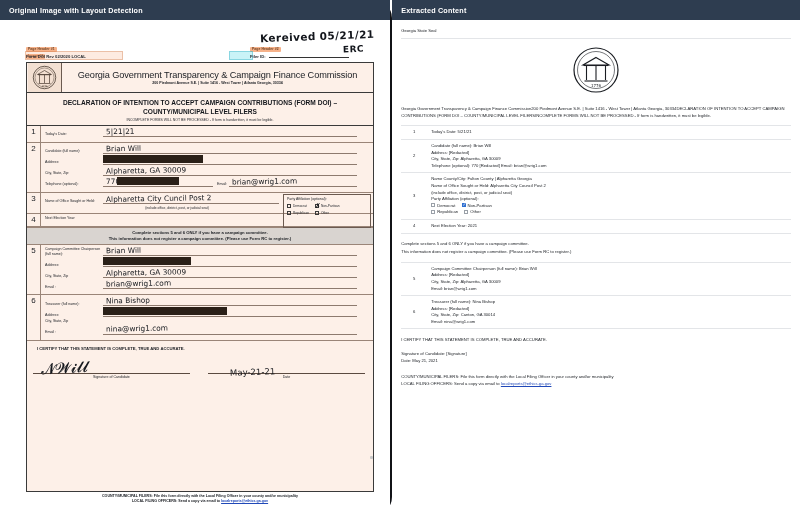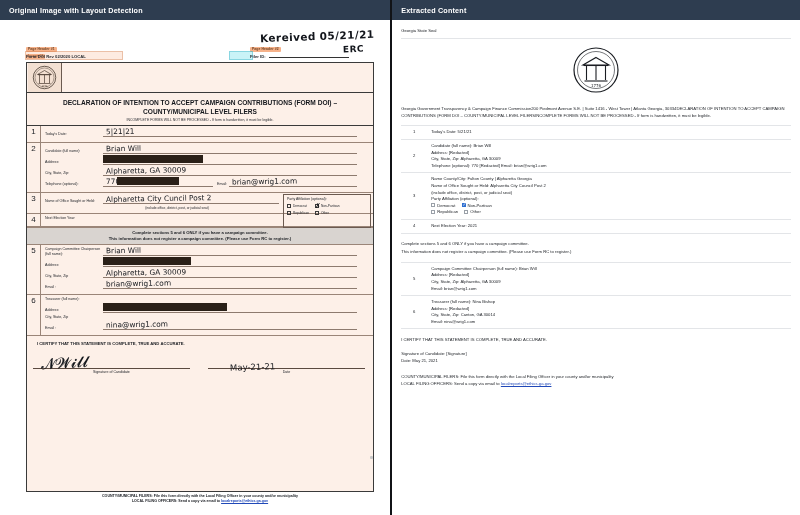--- a/index.html
+++ b/index.html
@@ -10,21 +10,21 @@
     font-family: "Liberation Sans", sans-serif;
     overflow: hidden;
   }
   .app {
     width: 800px; height: 515px;
     display: flex;
     background: #ffffff;
     position: relative;
   }
   
-  .panel { height: 515px; background: #ffffff; position: relative; }
+  .panel { height: 515px; background: #ffffff; position: relative; border-radius: 18px; }
   .panel-left  { width: 400px; border-right: 2px solid #111317; }
   .panel-right { width: 416px; }
   .panel-head {
     height: 20px;
     background: #2e3d50;
     color: #ffffff;
     font-size: 7.2px;
     font-weight: bold;
     display: flex; align-items: center;
     padding-left: 9px;
@@ -263,20 +263,24 @@
                 <g stroke="#3a2d24" stroke-width="2.6" fill="none">
                   <line x1="30" y1="72" x2="30" y2="40"></line>
                   <line x1="50" y1="72" x2="50" y2="40"></line>
                   <line x1="70" y1="72" x2="70" y2="40"></line>
                   <line x1="24" y1="39" x2="76" y2="39"></line>
                   <line x1="26" y1="74" x2="74" y2="74"></line>
                 </g>
                 <polygon points="50,22 78,38 22,38" fill="none" stroke="#3a2d24" stroke-width="2.6"></polygon>
                 <text x="50" y="86" font-size="9" text-anchor="middle" fill="#3a2d24" font-family="DejaVu Sans, sans-serif">1776</text>
               </svg>
+            </div>
+            <div class="orgname">
+              <div class="l1">Georgia Government Transparency &amp; Campaign Finance Commission</div>
+              <div class="l2">200 Piedmont Avenue S.E. | Suite 1416 - West Tower | Atlanta Georgia, 30334</div>
             </div>
           </div>
 
           <div class="title-block">
             <div class="t1">DECLARATION OF INTENTION TO ACCEPT CAMPAIGN CONTRIBUTIONS (FORM DOI) –</div>
             <div class="t1">COUNTY/MUNICIPAL LEVEL FILERS</div>
             <div class="t2">INCOMPLETE FORMS WILL NOT BE PROCESSED - If form is handwritten, it must be legible.</div>
           </div>
 
           <div class="row">
@@ -410,20 +414,23 @@
               </div>
             </div>
           </div>
 
           <div class="row">
             <div class="rownum">6</div>
             <div class="rowbody">
               <div class="fline">
                 <div class="flabel">Treasurer
 (full name):</div>
+                <div class="fval">
+                  <span class="hw">Nina Bishop</span>
+                </div>
               </div>
               <div class="fline">
                 <div class="flabel">Address:</div>
                 <div class="fval">
                   <span class="redact" style="left:0; width:124px;"></span>
                 </div>
               </div>
               <div class="fline">
                 <div class="flabel">City, State, Zip</div>
               </div>

